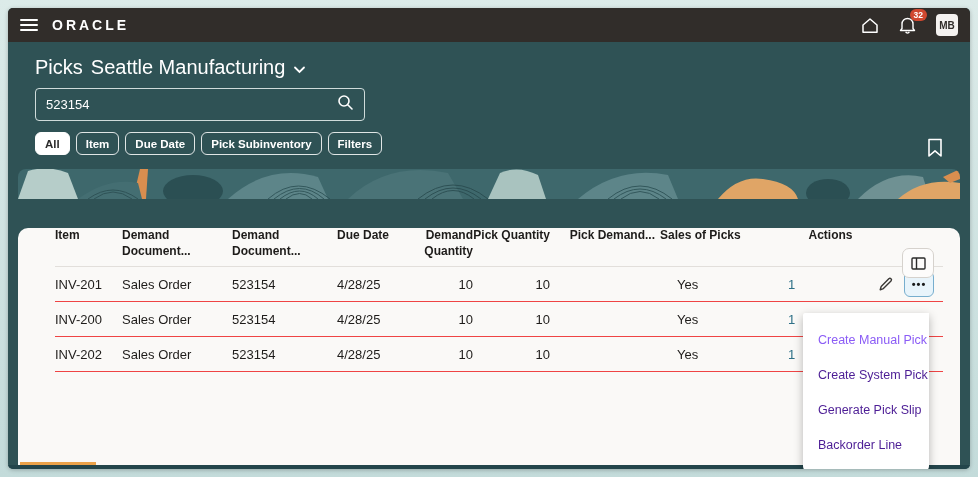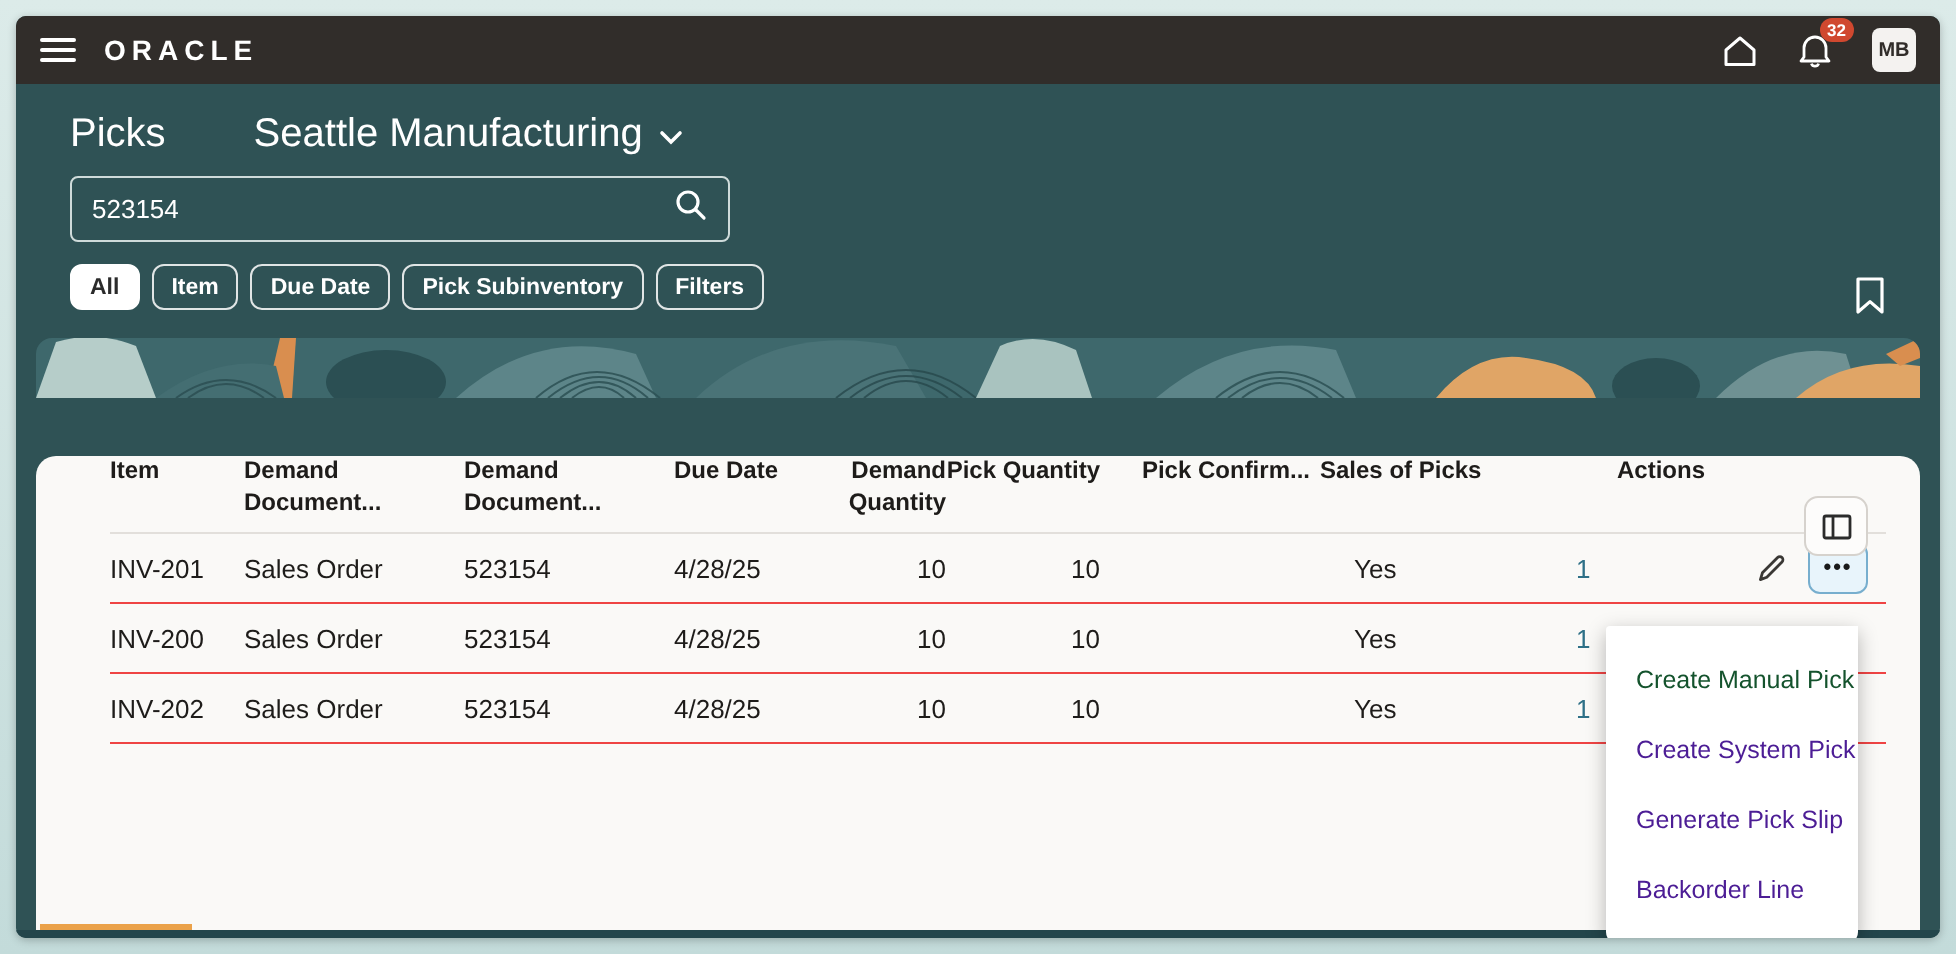--- a/index.html
+++ b/index.html
@@ -37,21 +37,21 @@
   }
   .avatar {
     width:22px; height:22px; background:#f4f2f0; border-radius:4px;
     display:flex; align-items:center; justify-content:center;
     color:#312d2a; font-size:10px; font-weight:bold; cursor:pointer;
   }
   
   .content { flex:1; position:relative; padding:0 10px; }
   .title-row { margin:14px 0 0 17px; display:flex; align-items:center; gap:8px; color:#fff; }
   .title-row h1 { font-size:20px; font-weight:normal; }
-  .title-row .ctx { font-size:20px; font-weight:normal;margin-left:36px; }
+  .title-row .ctx { font-size:20px; font-weight:normal; }
   .chev { margin-top:3px; }
   .search-box {
     margin:9px 0 0 17px; width:330px; height:33px;
     border:1px solid rgba(235,243,242,.85); border-radius:4px;
     display:flex; align-items:center; padding:0 10px;
   }
   .search-box input {
     flex:1; background:transparent; border:none; outline:none;
     color:#fff; font-size:13px; font-family:"Liberation Sans",sans-serif;
   }
@@ -111,21 +111,21 @@
   .menu {
     position:absolute; left:795px; top:305px; width:126px; z-index:30;
     background:#fff; border-radius:2px 0 6px 6px;
     box-shadow:0 3px 10px rgba(0,0,0,.28);
     padding:9px 0 10px 0;
   }
   .menu-item {
     height:35px; display:flex; align-items:center; padding-left:15px;
     font-size:12.5px; color:#4c1d95; cursor:pointer; white-space:nowrap;
   }
-  .menu-item.disabled { color:#14532d; cursor:default; }
+  .menu-item.disabled { color:#8b5cf6; cursor:default; }
   
   .footer {
     flex:0 0 45px; background:#23454b;
     display:flex; align-items:center; padding-left:20px; gap:36px;
   }
 </style>
 </head>
 <body>
 
 <div class="window">
@@ -239,21 +239,21 @@
       </div>
 
       <div class="tbl">
         <div class="tbl-head">
           <div>Item</div>
           <div>Demand Document...</div>
           <div>Demand Document...</div>
           <div>Due Date</div>
           <div class="c-r">Demand Quantity</div>
           <div class="c-r">Pick Quantity</div>
-          <div class="c-r">Pick Confirm...</div>
+          <div class="c-r">Pick Demand...</div>
           <div class="c-num">Sales of Picks</div>
           <div style="text-align:center">Actions</div>
         </div>
 
         <div class="tbl-row">
           <div>INV-201</div>
           <div>Sales Order</div>
           <div>523154</div>
           <div>4/28/25</div>
           <div class="c-r">10</div>

